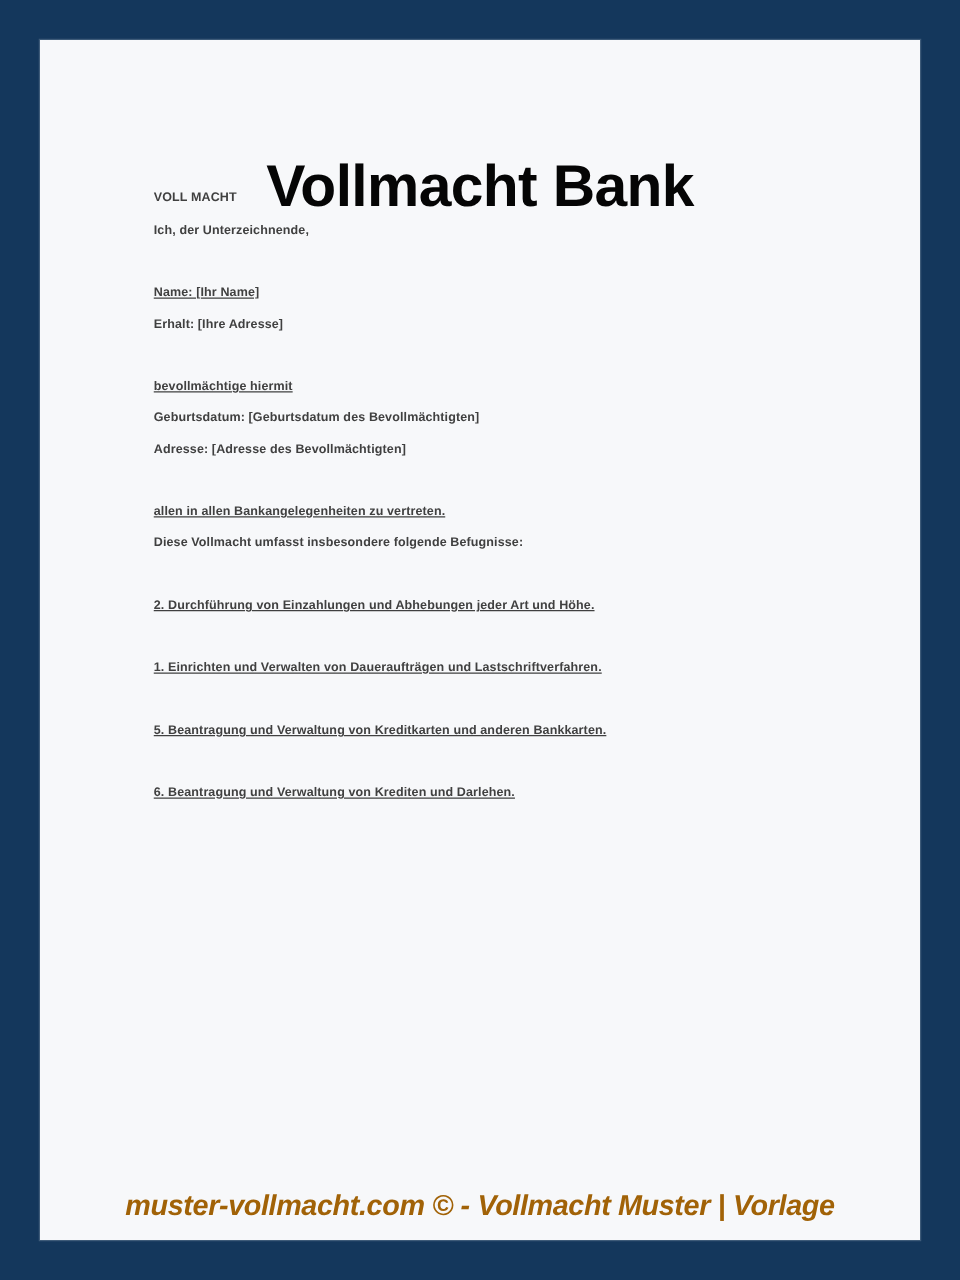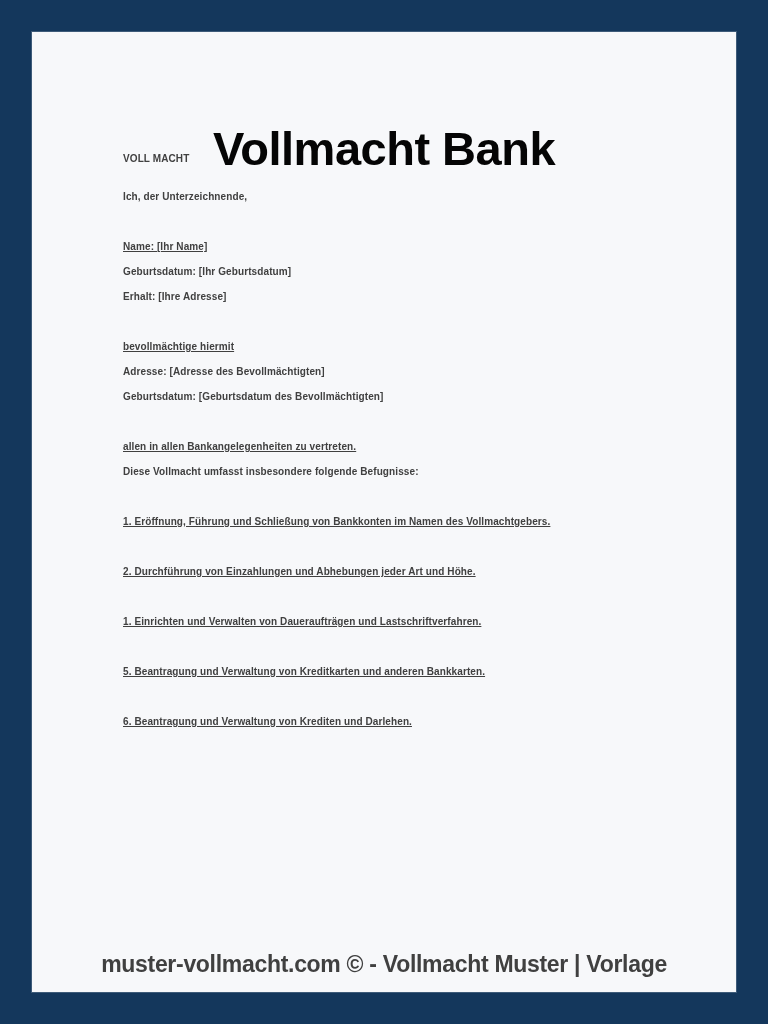--- a/index.html
+++ b/index.html
@@ -44,59 +44,58 @@
     padding-top: 114px;
     color: #404040;
   }
   .doc-line {
     font-size: 10px;
     font-weight: bold;
     line-height: 25px;
     white-space: nowrap;
     letter-spacing: 0.1px;
   }
-  .gap-sm { margin-top: 13px; }
+  .gap-sm { margin-top: 1px; }
   .gap-md { margin-top: 25px; text-decoration: underline; }
   .doc-footer {
     position: absolute;
     left: 0;
     right: 0;
     top: 919px;
     text-align: center;
     font-size: 23px;
     font-weight: bold;
     letter-spacing: -0.3px;
-    color: #404040;
+    color: #a16207;
     white-space: nowrap;
+    font-style: italic;
   }
 </style>
 </head>
 <body>
 
 <div class="paper">
 
   <h1 class="doc-title">Vollmacht Bank</h1>
 
   <div class="content">
     <div class="doc-line">VOLL MACHT</div>
     <div class="doc-line gap-sm">Ich, der Unterzeichnende,</div>
 
     <div class="doc-line gap-md">Name: [Ihr Name]</div>
-    <div class="doc-line">Geburtsdatum: [Ihr Geburtsdatum]</div>
     <div class="doc-line">Erhalt: [Ihre Adresse]</div>
 
     <div class="doc-line gap-md">bevollmächtige hiermit</div>
 
+    <div class="doc-line">Geburtsdatum: [Geburtsdatum des Bevollmächtigten]</div>
     <div class="doc-line">Adresse: [Adresse des Bevollmächtigten]</div>
-    <div class="doc-line">Geburtsdatum: [Geburtsdatum des Bevollmächtigten]</div>
 
     <div class="doc-line gap-md">allen in allen Bankangelegenheiten zu vertreten.</div>
     <div class="doc-line">Diese Vollmacht umfasst insbesondere folgende Befugnisse:</div>
 
-    <div class="doc-line gap-md">1. Eröffnung, Führung und Schließung von Bankkonten im Namen des Vollmachtgebers.</div>
     <div class="doc-line gap-md">2. Durchführung von Einzahlungen und Abhebungen jeder Art und Höhe.</div>
     <div class="doc-line gap-md">1. Einrichten und Verwalten von Daueraufträgen und Lastschriftverfahren.</div>
     <div class="doc-line gap-md">5. Beantragung und Verwaltung von Kreditkarten und anderen Bankkarten.</div>
     <div class="doc-line gap-md">6. Beantragung und Verwaltung von Krediten und Darlehen.</div>
   </div>
 
   <div class="doc-footer">muster-vollmacht.com © - Vollmacht Muster | Vorlage</div>
 
 </div>
 

